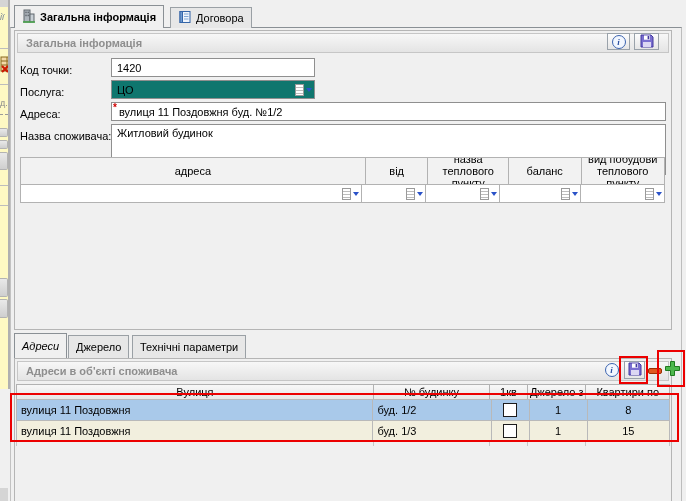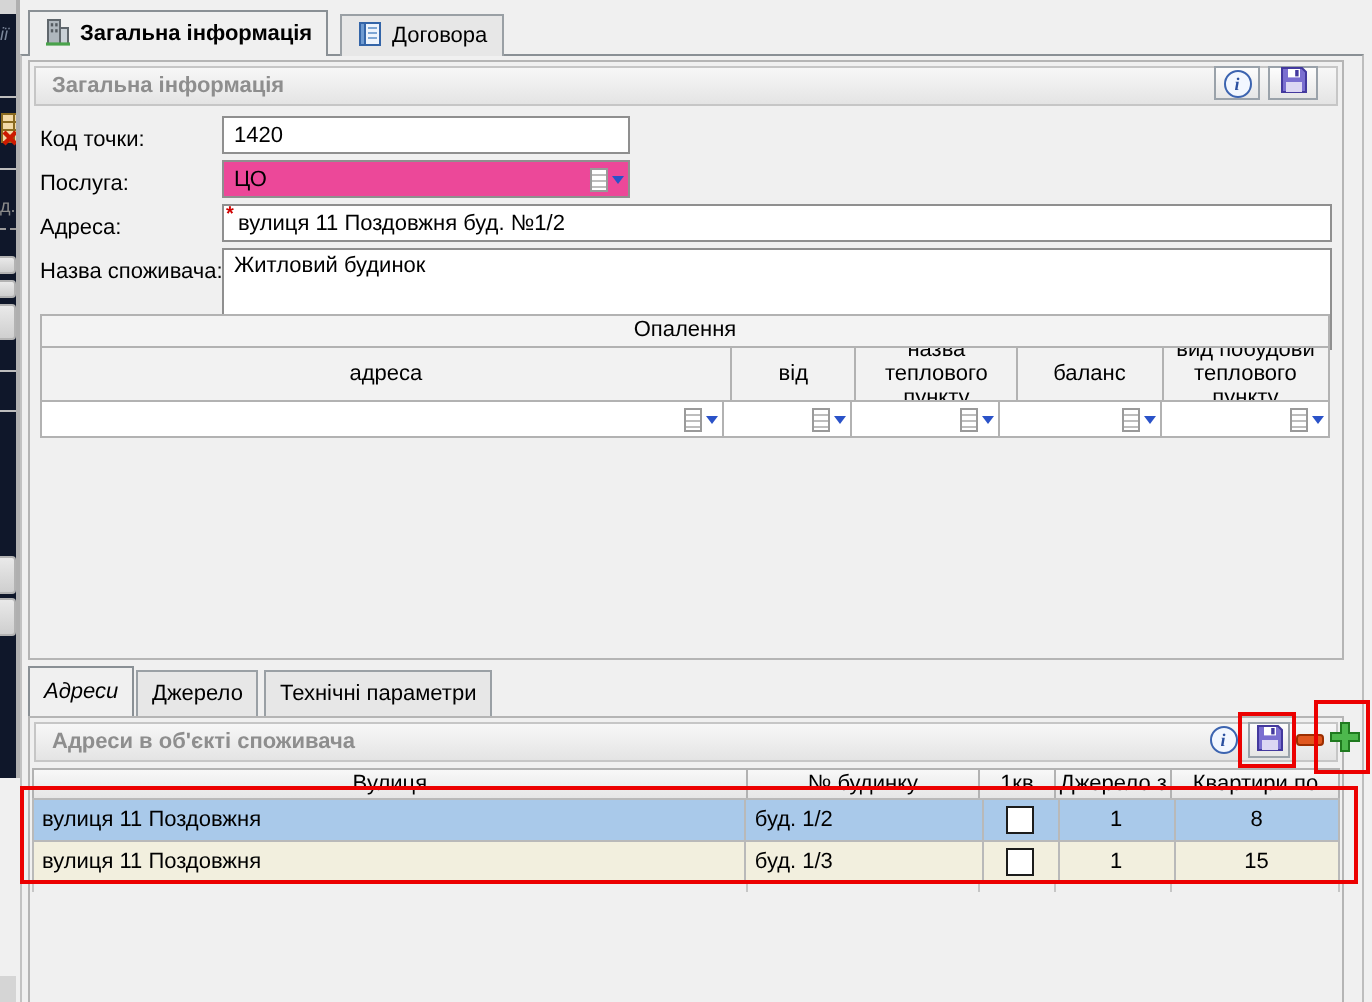--- a/index.html
+++ b/index.html
@@ -1,21 +1,21 @@
 <!DOCTYPE html>
 <html><head>
 <meta charset="utf-8">
 <style>
   html,body{margin:0;padding:0;background:#dcdcdc;}
   .screen{position:relative;width:686px;height:501px;background:#f0f0f0;overflow:hidden;
           font-family:"Liberation Sans",sans-serif;font-size:11px;color:#000;}
   .abs{position:absolute;box-sizing:border-box;}
 
   
-  .sliver{left:0;top:0;width:10px;height:389px;background:#0f172a;border-right:2px solid #b0b0b0;}
+  .sliver{left:0;top:0;width:10px;height:389px;background:#fef9c3;border-right:2px solid #b0b0b0;}
   .sliver-top{left:0;top:0;width:8px;height:7px;background:#d5d5d5;}
   .sliver-txt{color:#7a8699;font-style:italic;font-size:9px;}
   .sliver-sep{left:0;width:8px;height:1px;background:#bdbdbd;}
   .sliver-bar{left:0;width:8px;background:linear-gradient(#e9e9e9,#cfcfcf);border:1px solid #b3b3b3;border-left:none;border-radius:0 2px 2px 0;}
   .sliver-dash{left:0;width:8px;border-top:1px dashed #9a9a9a;}
   .sliver-bottom{left:0;top:488px;width:8px;height:13px;background:#d5d5d5;}
 
   
   .tabpage{left:10px;top:27px;width:672px;height:474px;background:#f0f0f0;
            border-top:1px solid #8a9095;border-left:1px solid #c2c2c2;border-right:1px solid #bdbdbd;}
@@ -24,21 +24,21 @@
   .tab-active{background:#f0f0f0;border:1px solid #8a9095;border-bottom:none;font-weight:bold;z-index:3;}
   .tab-inactive{background:#e7e7e7;border:1px solid #9aa0a5;border-bottom:none;z-index:1;}
 
   .groupbox{border:1px solid #b5b5b5;background:#f0f0f0;}
   .panelhdr{background:linear-gradient(#f7f7f7,#e4e4e4);border:1px solid #c6c6c6;}
   .panelhdr .cap{color:#8e8e8e;font-weight:bold;line-height:18px;padding-left:8px;}
 
   .fldlabel{line-height:19px;}
   .txtinput{border:1px solid #8f8f8f;background:#fff;font-family:"Liberation Sans",sans-serif;
             font-size:11px;padding:2px 2px 2px 5px;outline:none;}
-  .combo{border:1px solid #8f8f8f;background:#ec4899;display:flex;align-items:center;padding-left:5px;}
+  .combo{border:1px solid #8f8f8f;background:#0f766e;display:flex;align-items:center;padding-left:5px;}
   .combo .val{flex:1;}
   .reqmark{color:#d00000;font-weight:bold;position:absolute;left:2px;top:0px;font-size:10px;}
 
   .iconbtn{display:flex;align-items:center;justify-content:center;
            border:1px solid #9aa2aa;background:linear-gradient(#fdfdfd,#e6e6e6);cursor:default;}
   .flatbtn{display:flex;align-items:center;justify-content:center;cursor:default;}
   .info-circle{display:inline-block;width:12px;height:12px;border:1px solid #3c64b0;border-radius:50%;
                background:#f2f7ff;color:#2b50a0;font:italic bold 9px "Liberation Serif",serif;
                text-align:center;line-height:12px;}
 
@@ -172,21 +172,20 @@
   <div class="abs fldlabel" style="left:20px;top:105px;">Адреса:</div>
   <div class="abs" style="left:111px;top:102px;width:555px;height:19px;">
     <span class="reqmark">*</span>
     <input class="txtinput" style="width: 100%; height: 100%; box-sizing: border-box; padding-left: 7px;" readonly="" value="вулиця 11 Поздовжня буд. №1/2">
   </div>
 
   <div class="abs fldlabel" style="left:20px;top:127px;">Назва споживача:</div>
   <textarea class="abs txtinput" style="left: 111px; top: 124px; width: 555px; height: 51px;" readonly="">Житловий будинок</textarea>
 
   <div class="abs hgrid" style="left:20px;top:157px;width:645px;">
-    <div class="titlerow">Опалення</div>
     <div class="hrow">
       <div class="hcell" style="width:346px;">адреса</div>
       <div class="hcell" style="width:62px;">від</div>
       <div class="hcell" style="width:80px;">назва теплового пункту</div>
       <div class="hcell" style="width:72px;">баланс</div>
       <div class="hcell" style="width:83px;">вид побудови теплового пункту</div>
     </div>
     <div class="frow">
       <div class="fcell" style="width:346px;">
         <span class="cg">

